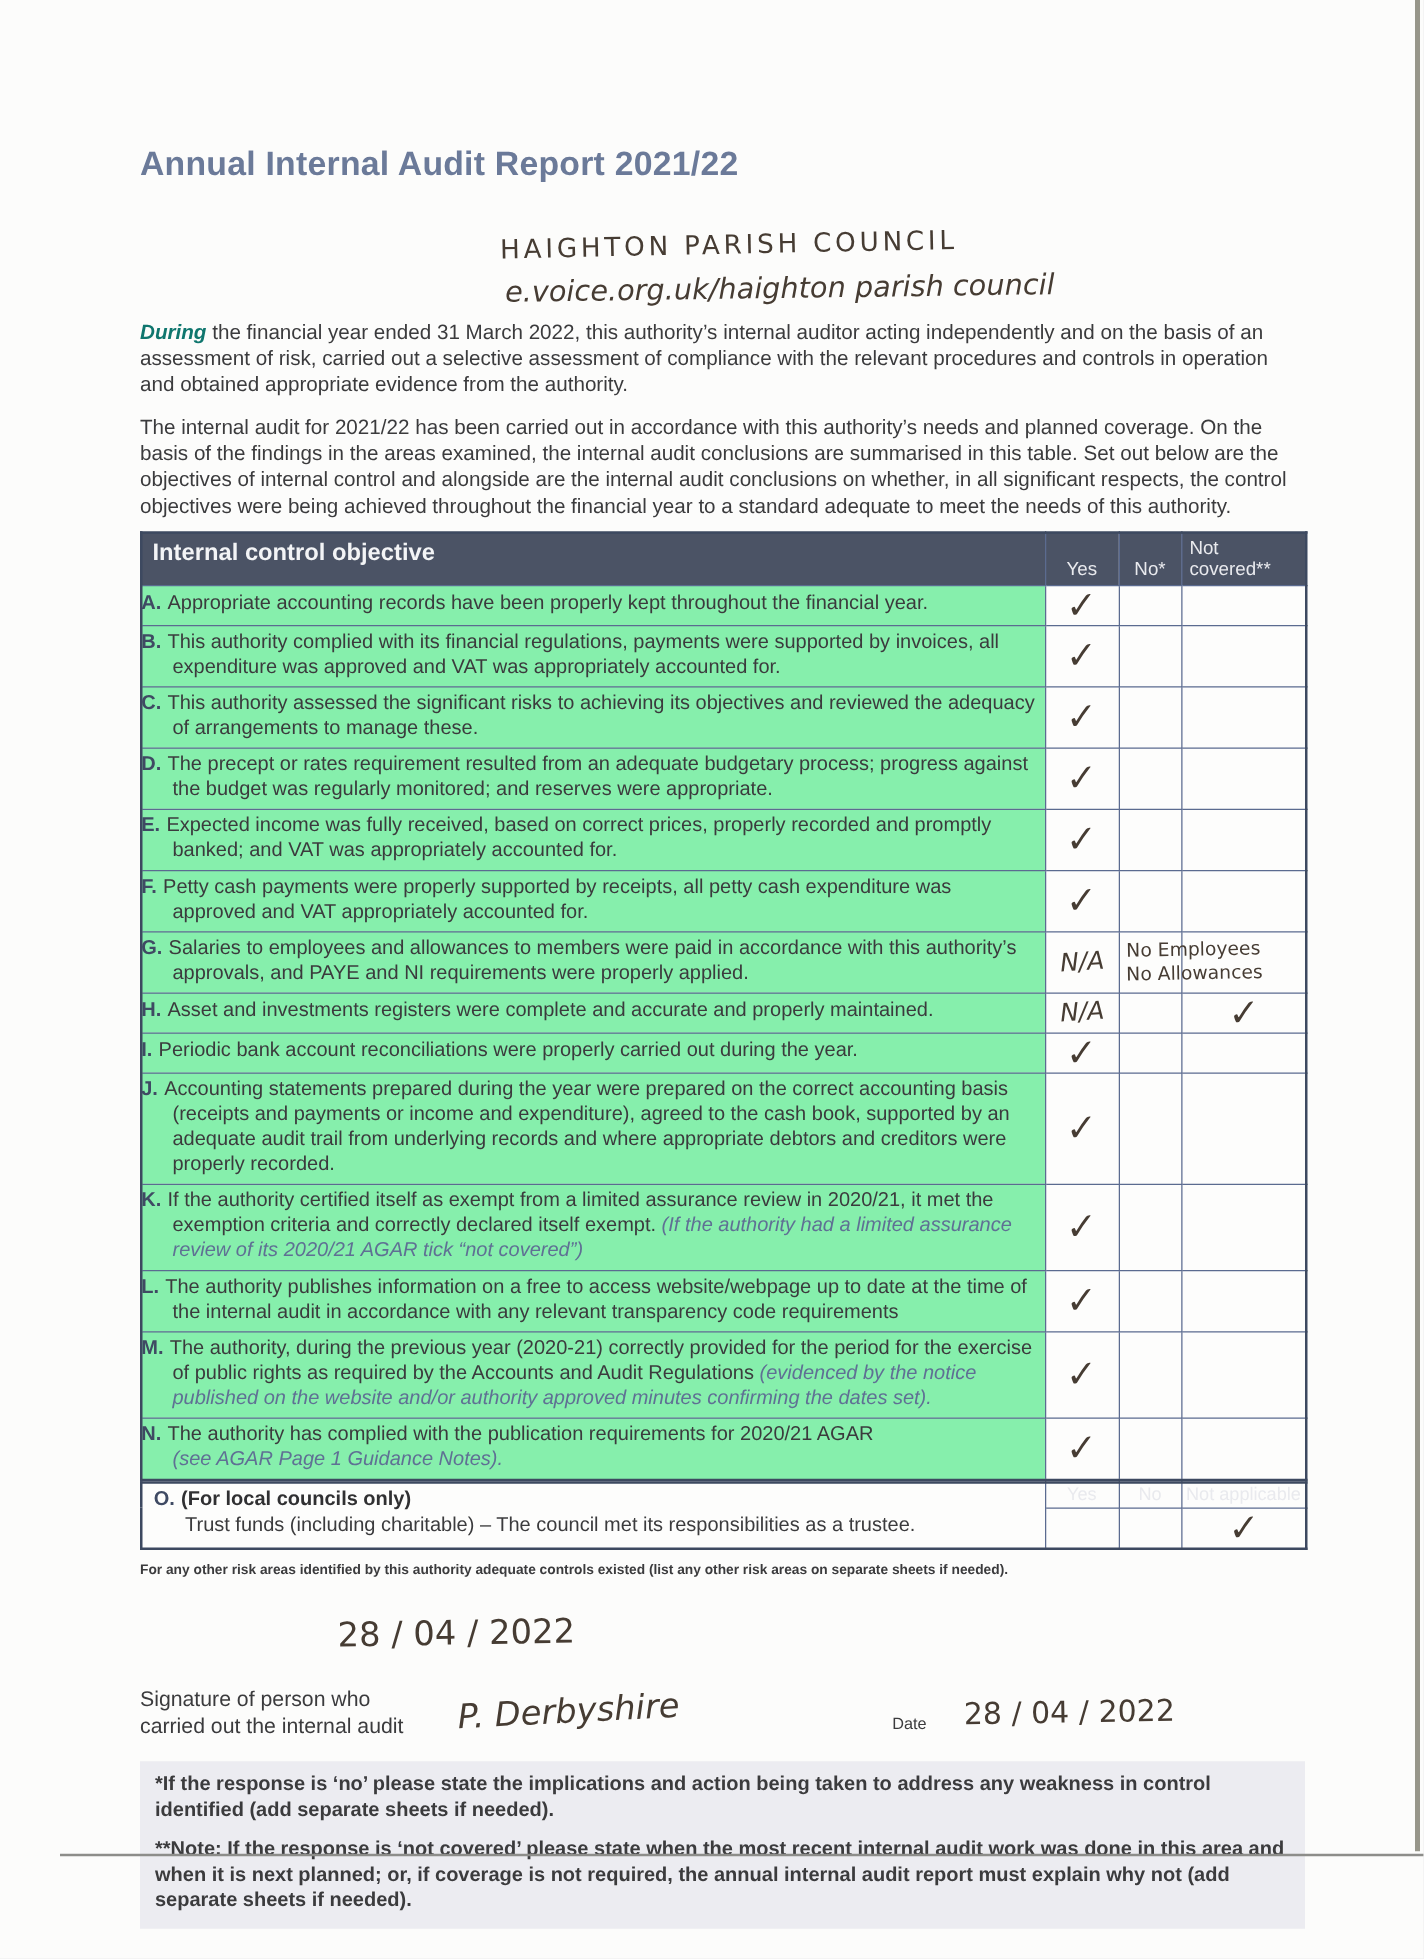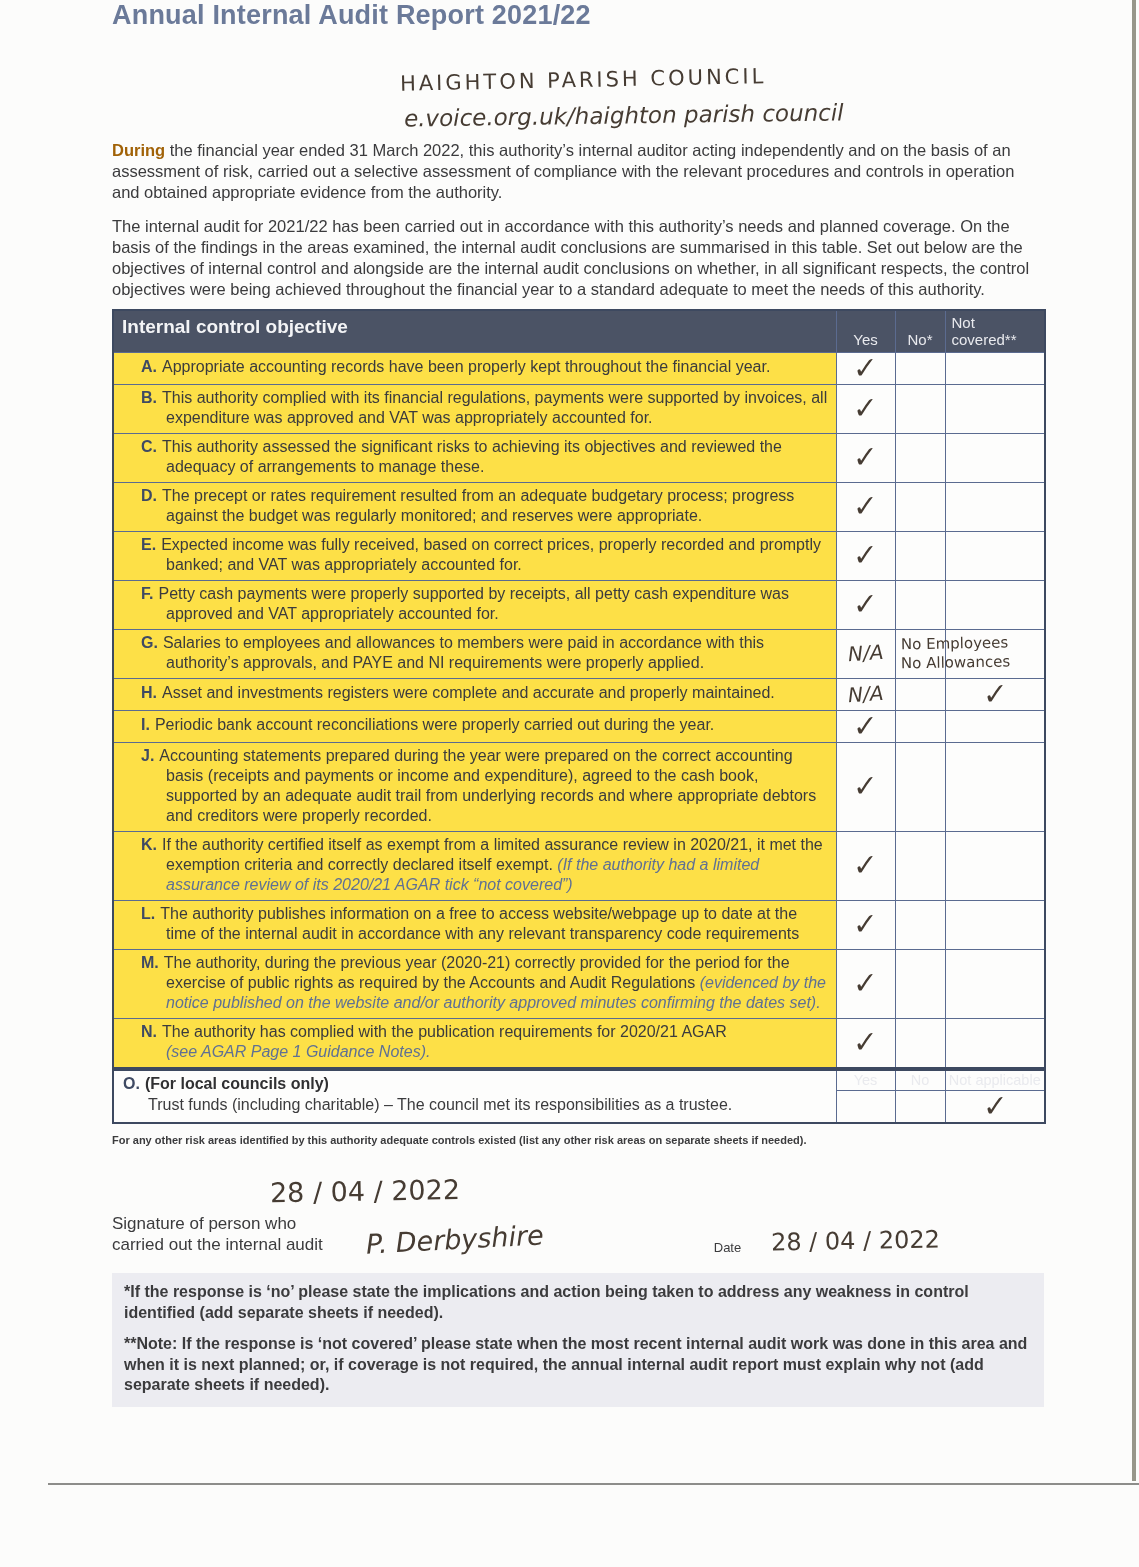--- a/index.html
+++ b/index.html
@@ -2,37 +2,37 @@
 <html style="--title: #6b7a99; --header-bg: #4b5365; --header-text: #e9eaee; --border-dark: #3d4960; --border-cell: #5b6b90; --ink: #463c33; --note-blue: #5f7094; --footnote-bg: #ececf1; --body-text: #3b3b3d;"><head>
 <meta charset="utf-8">
 <style>
   html,body { margin:0; padding:0; background:#e9e9e9; }
   .page {
     position:relative; width:1139px; height:1567px; background:#fcfcfb;
     font-family:"Liberation Sans", sans-serif; color:var(--body-text,#3b3b3d);
     overflow:hidden; margin:0 auto;
   }
   .content { position:absolute; left:112px; top:0; width:932px; }
-  .title { margin:0; font-size:27px; font-weight:bold; color:var(--title,#6b7a99); letter-spacing:.2px; }
+  .title { margin:0; padding-top:116px; font-size:27px; font-weight:bold; color:var(--title,#6b7a99); letter-spacing:.2px; }
   .hw { font-family:"DejaVu Sans", cursive; color:var(--ink,#463c33); }
   .hw-council { margin-top:34px; margin-left:288px; font-size:21px; letter-spacing:3px; transform:rotate(-1.2deg); font-weight:500; }
   .hw-website { margin-top:12px; margin-left:292px; font-size:23px; font-style:italic; transform:rotate(-0.8deg); }
   .intro { margin:13px 0 0 0; font-size:16.5px; line-height:1.27; text-align:left; }
-  .intro b { color:#a16207; }
+  .intro b { color:#0f766e;font-style:italic; }
 
   table.audit { border-collapse:collapse; width:932px; margin-top:9px; table-layout:fixed;border-radius:32px; }
   table.audit col.c-obj { width:723px; } table.audit col.c-yes { width:59px; }
   table.audit col.c-no { width:50px; } table.audit col.c-nc { width:100px; }
   table.audit th, table.audit td { border:1px solid var(--border-cell,#5b6b90); }
   table.audit { border:2px solid var(--border-dark,#3d4960); }
   thead th { background:var(--header-bg,#4b5365); color:var(--header-text,#e9eaee); font-weight:normal; }
   th.h-obj { font-size:19px; font-weight:bold; text-align:left; vertical-align:top; padding:5px 8px; color:#f3f4f6; }
   th.h-mark { vertical-align:bottom; font-size:15px; padding:3px 2px 4px 2px; text-align:center; }
   th.h-nc { text-align:left; padding-left:6px; }
-  td.obj-cell { padding:3px 6px 5px 52px; text-indent:-25px; font-size:16px; line-height:1.25; background:#fde047; }
+  td.obj-cell { padding:3px 6px 5px 24px; text-indent:-25px; font-size:16px; line-height:1.25; background:#86efac; }
   td.obj-cell .letter { font-weight:bold; color:#3f4a63; padding-right:5px; }
   td.obj-cell .note { font-style:italic; color:var(--note-blue,#5f7094); }
   td.obj-cell .note.block { display:block; text-indent:0; }
   td.mark-cell { text-align:center; vertical-align:middle; background:#fdfdfc; overflow:visible; }
   .mark { display:inline-block; font-size:29px; line-height:1; color:var(--ink,#463c33); transform:rotate(-5deg) skewX(-6deg); font-family:"DejaVu Sans", cursive; }
   .mark.na { font-size:20px; transform:rotate(-4deg); font-style:italic; }
   .hw-note { display:block; white-space:nowrap; text-align:left; font-size:15px; line-height:1.25; padding-left:4px; position:relative; z-index:2; transform:rotate(-1deg); }
 
   table.o-table { border-collapse:collapse; width:932px; table-layout:fixed; border:2px solid var(--border-dark,#3d4960); }
   table.o-table td { border:1px solid var(--border-cell,#5b6b90); background:#fdfdfc; }
@@ -42,21 +42,21 @@
   td.o-head { background:var(--header-bg,#4b5365); color:var(--header-text,#e9eaee); font-size:14.5px; text-align:center; padding:1px 0 2px 0; white-space:nowrap; overflow:hidden; }
   td.o-mark { text-align:center; height:26px; }
 
   .other-risk { margin:10px 0 0 0; font-size:11px;font-weight:bold; }
 
   .foot-grid { display:flex; margin-top:20px; }
   .foot-col-l { width:530px; } .foot-col-r { width:402px; }
   .foot-label { font-size:17px; }
   .hw-date1 { margin:8px 0 0 158px; font-size:27px; transform:rotate(-1deg); }
   .hw-name { margin:10px 0 0 22px; font-size:21px; letter-spacing:3px; transform:rotate(-0.5deg); }
-  .sig-row { display:flex; margin-top:8px; align-items:flex-end; }
+  .sig-row { display:flex; margin-top:28px; align-items:center; }
   .sig-label { width:238px; font-size:17px; line-height:1.25; }
   .hw-sig { margin-left:16px; font-size:27px; font-style:italic; transform:rotate(-3deg); }
   .date-label { margin-left:170px; margin-top:18px; font-size:13px; }
   .hw-date2 { margin-left:30px; font-size:24px; transform:rotate(-1deg); }
 
   .footnotes { margin-top:18px; background:var(--footnote-bg,#ececf1); padding:9px 12px 11px 12px; }
   .footnotes p { margin:0; font-size:16px; line-height:1.28;font-weight:bold; }
   .footnotes p + p { margin-top:11px; }
 
   .bottom-line { position:absolute; left:48px; right:0; top:1483px; height:2px; background:#8d8d8a; }

